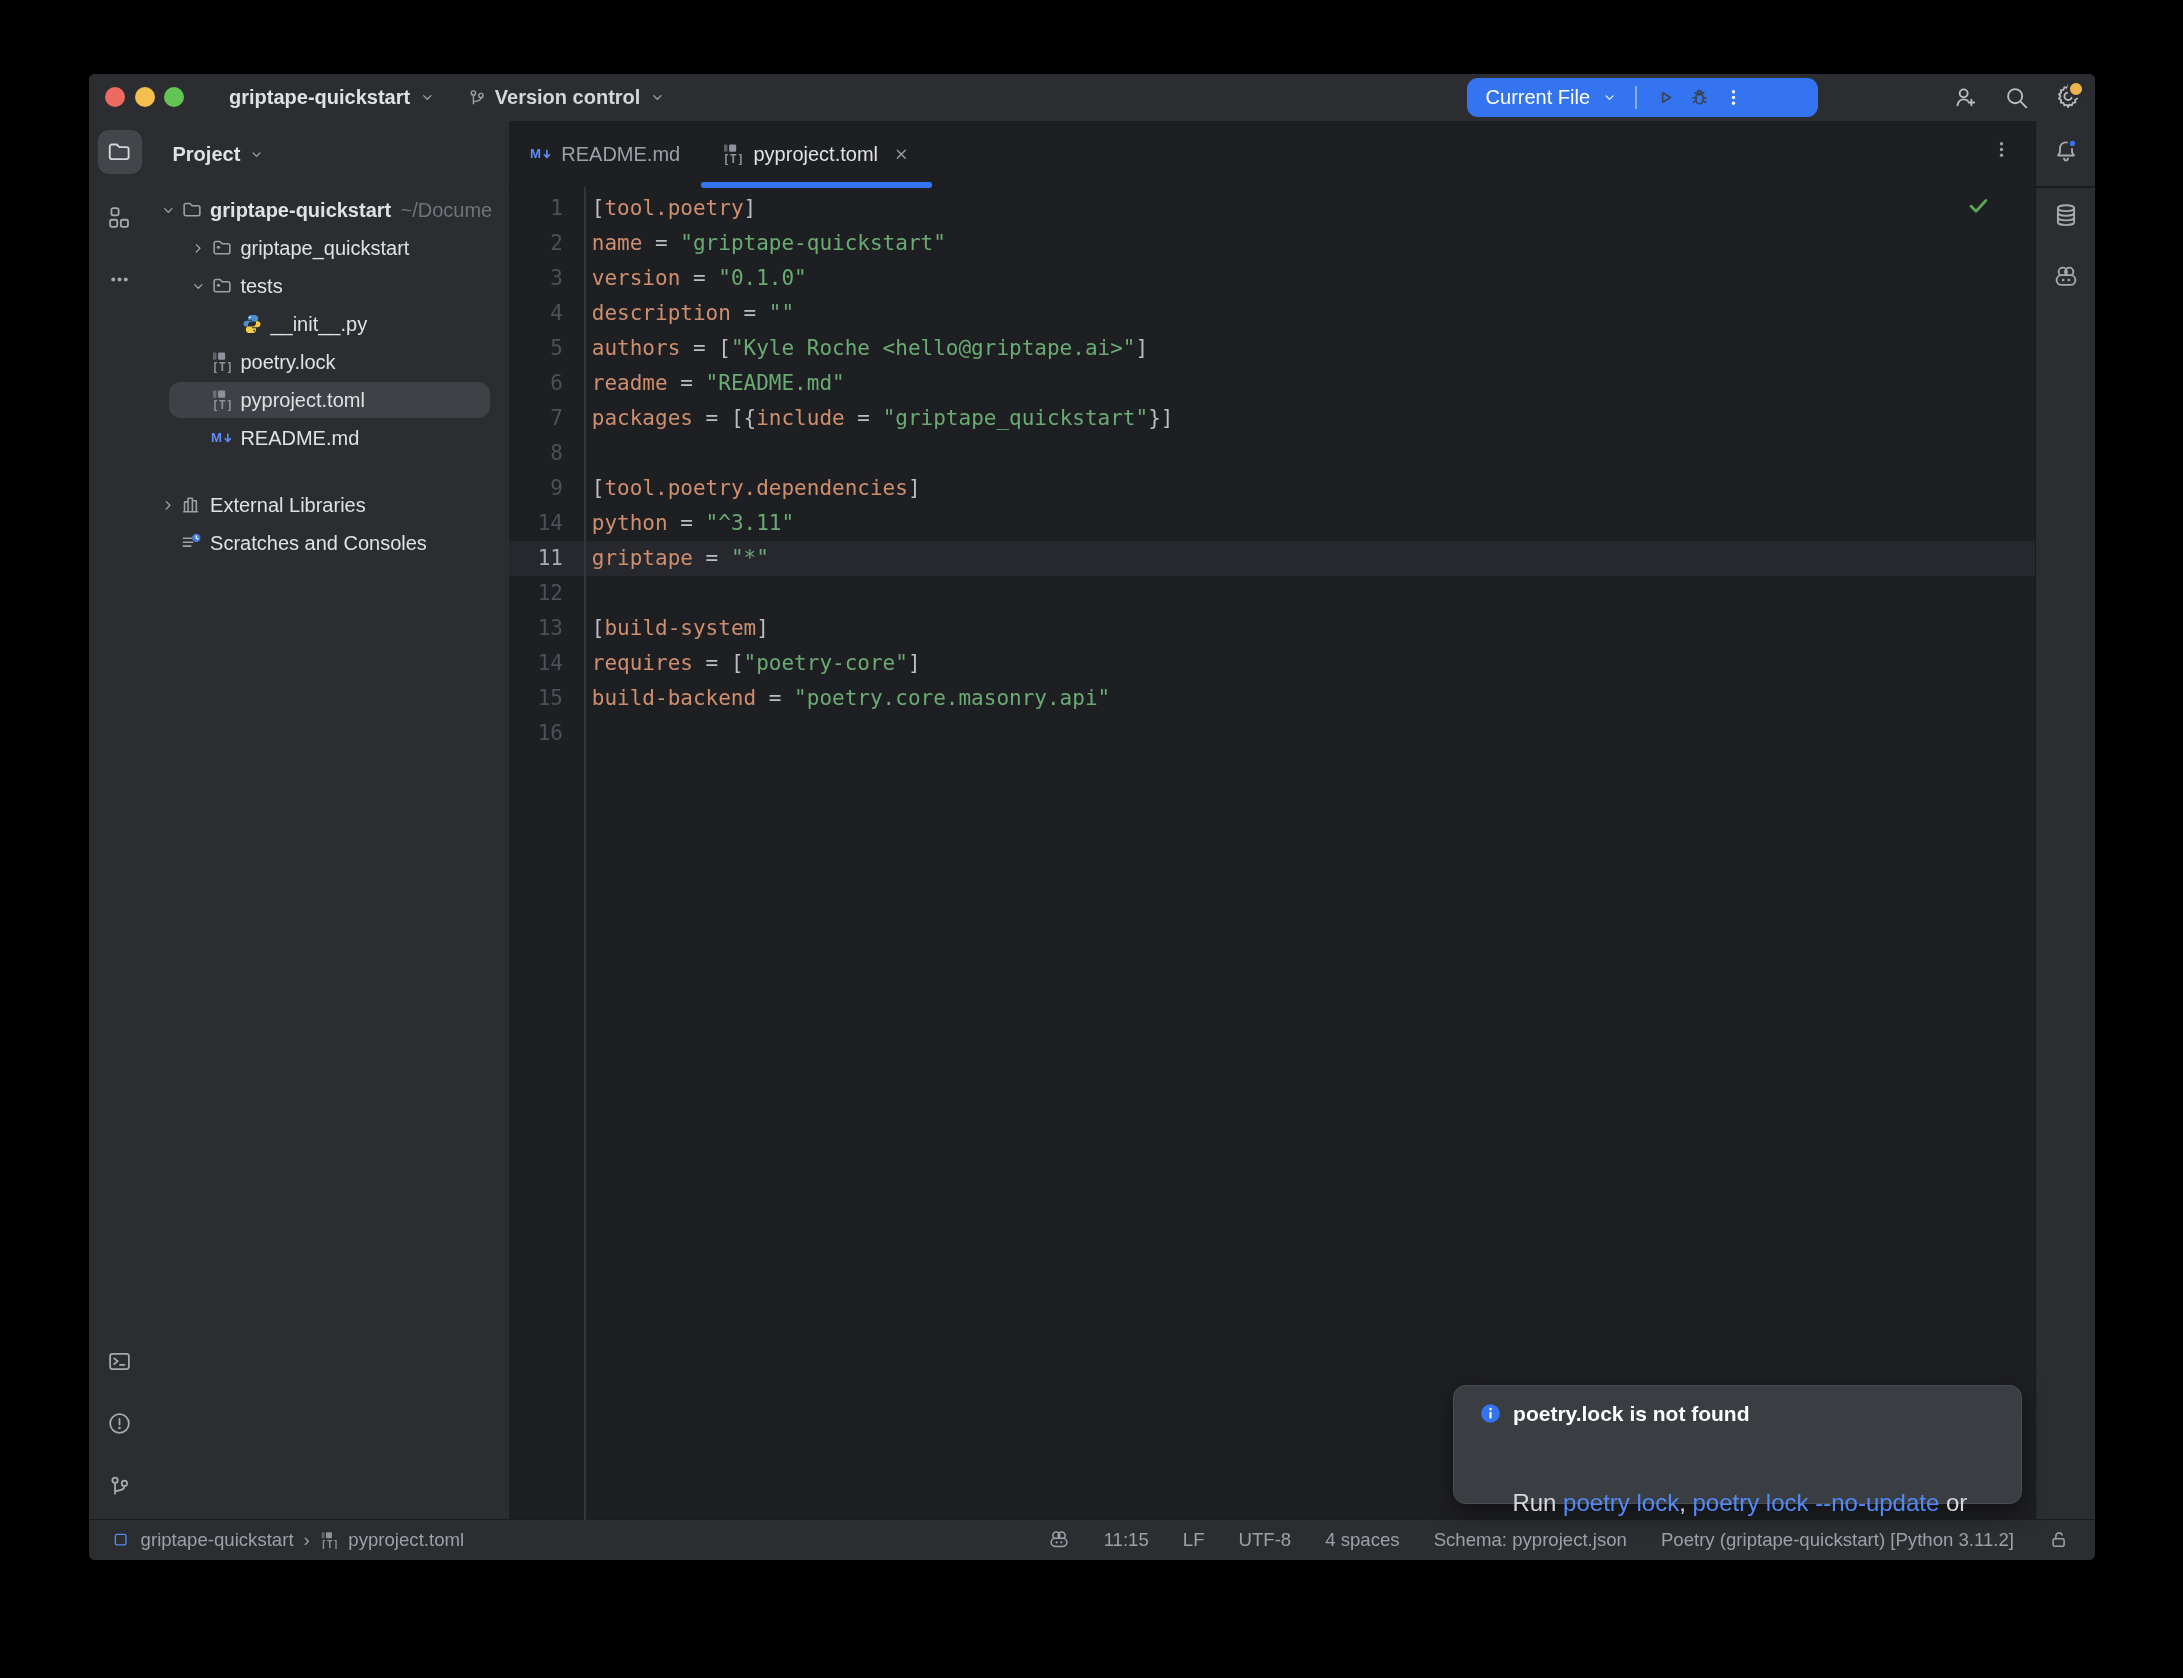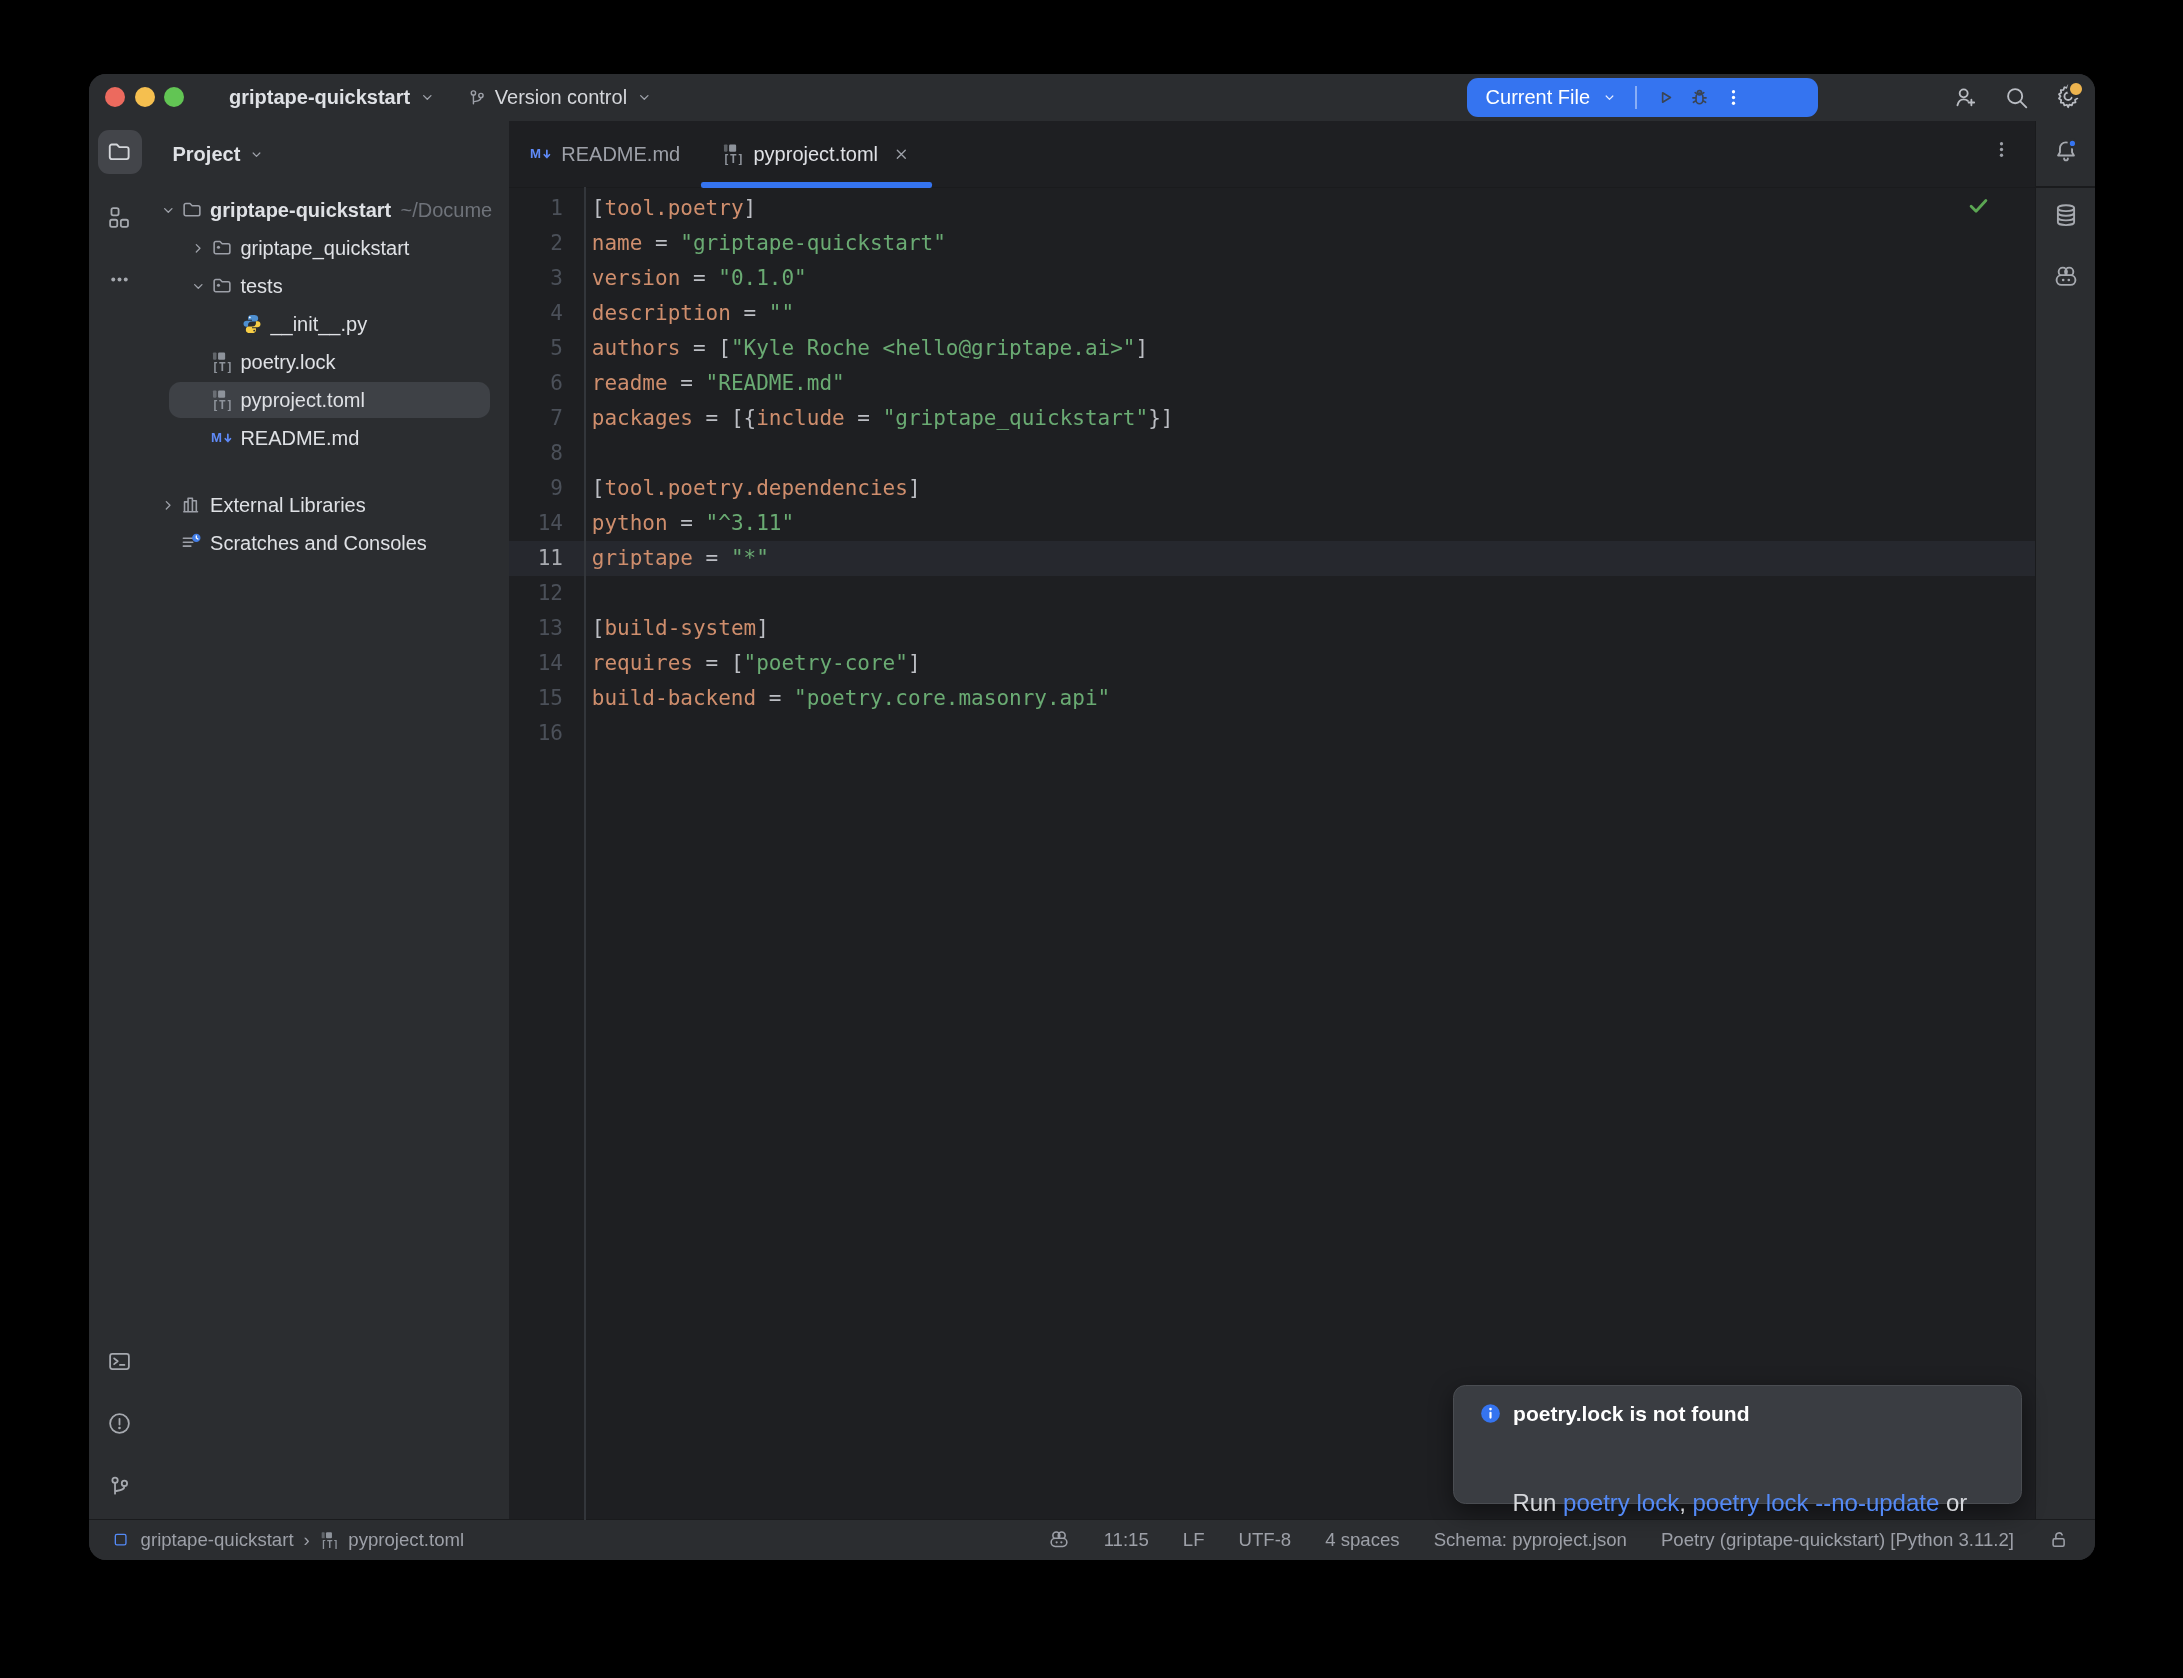--- a/index.html
+++ b/index.html
@@ -1,27 +1,27 @@
 <!DOCTYPE html>
 <html style="font-size:12.4px"><head>
 <meta charset="utf-8">
 <style>
   html,body{margin:0;padding:0;width:2183px;height:1678px;background:#000;overflow:hidden;
     font-family:"Liberation Sans",sans-serif;-webkit-font-smoothing:antialiased;}
   .window{position:absolute;left:89px;top:74px;width:2006px;height:1486px;background:#2B2D30;
-    border-radius:17px;overflow:hidden;}
+    border-radius:6px;overflow:hidden;}
   
   .titlebar{position:absolute;left:0;top:0;width:100%;height:47px;background:#2B2D30;border-bottom:1.6px solid #1A1B1D;}
   .traffic{position:absolute;left:16.3px;top:13.2px;display:flex;gap:9.3px;}
   .tl{width:20px;height:20px;border-radius:50%;}
   .tl.red{background:#EC6A5E}.tl.yellow{background:#F5BF4F}.tl.green{background:#62C554}
   .tb-widget{position:absolute;top:0;height:47px;display:flex;align-items:center;gap:7.8px;color:#DFE1E5;font-size:20px;}
   .tb-widget .chev{color:#9DA0A8;display:flex}
   .proj-widget{left:140px;font-weight:600;}
-  .vcs-widget{left:378px;font-weight:400;color:#D5D7DB}
+  .vcs-widget{left:378px;font-weight:700;color:#D5D7DB}
   .run-pill{position:absolute;left:1378px;top:3.9px;width:351px;height:39px;background:#3574F0;border-radius:11px;
     display:flex;align-items:center;padding:0 18.6px;box-sizing:border-box;gap:11px;}
   .run-pill .label{color:#FFFFFF;font-size:20px;}
   .run-pill .chev{color:#E3EBFF;display:flex;}
   .pill-div{width:1.6px;height:23px;background:rgba(255,255,255,.42);margin:0 6.2px;}
   .pill-ic{display:flex;color:#3A4454;}
   .pill-ic.light{color:#FFFFFF;}
   .tb-icons{position:absolute;right:14px;top:0;height:47px;display:flex;align-items:center;gap:25px;}
   .tb-ic{position:relative;display:flex;color:#B9BCC2;}
   .badge-dot{position:absolute;right:-3.9px;top:-3.9px;width:11.7px;height:11.7px;border-radius:50%;background:#EDB44F;border:3.1px solid #2B2D30;}

